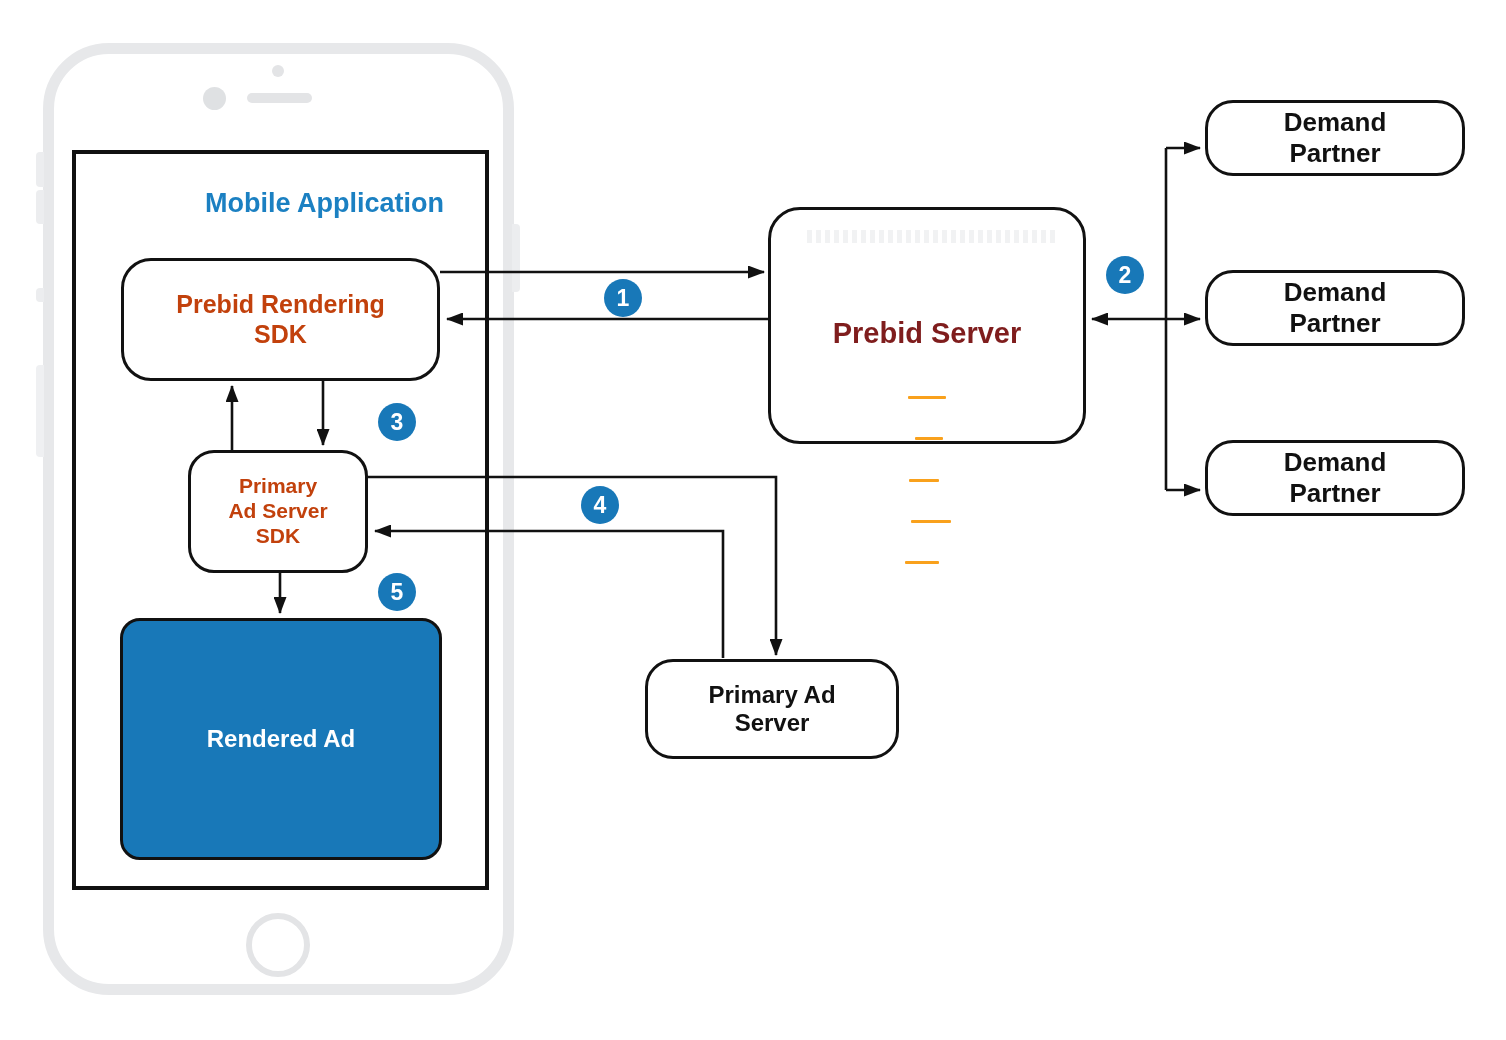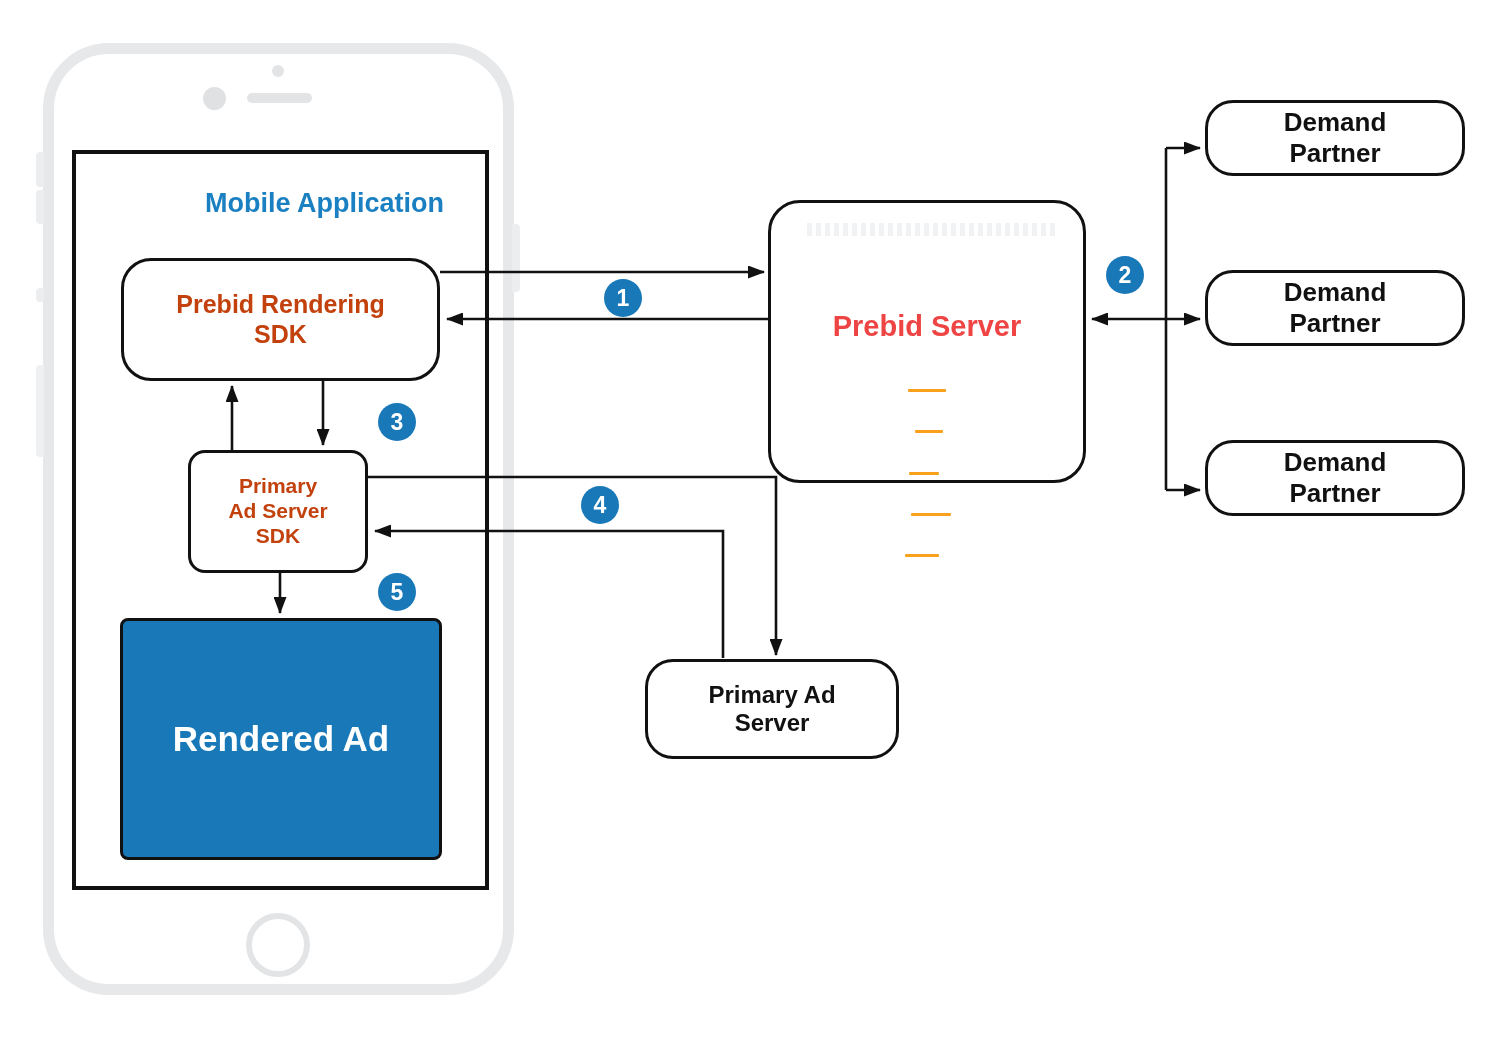--- a/index.html
+++ b/index.html
@@ -33,23 +33,23 @@
     color:#1B80C2;font-size:27px;font-weight:bold;margin-left:44px;
   }
   
   .node{
     position:absolute;border:3px solid #111;background:#fff;box-sizing:border-box;
     display:flex;align-items:center;justify-content:center;text-align:center;
     font-weight:bold;white-space:pre-line;line-height:1.18;
   }
   .blue-text{color:#c2410c;}
   .prebid-rendering-sdk{left:121px;top:258px;width:319px;height:123px;border-radius:30px;font-size:25px;}
-  .primary-ad-server-sdk{left:188px;top:450px;width:180px;height:123px;border-radius:17px;font-size:21px;}
-  .rendered-ad{left:120px;top:618px;width:322px;height:242px;border-radius:8px;background:#1878B8;color:#fff;font-size:35px;}
-  .prebid-server{left:768px;top:200px;width:318px;height:283px;border-radius:32px;font-size:29px;color:#ef4444;}
+  .primary-ad-server-sdk{left:188px;top:450px;width:180px;height:123px;border-radius:26px;font-size:21px;}
+  .rendered-ad{left:120px;top:618px;width:322px;height:242px;border-radius:20px;background:#1878B8;color:#fff;font-size:24px;}
+  .prebid-server{left:768px;top:207px;width:318px;height:237px;border-radius:32px;font-size:29px;color:#7f1d1d;}
   .prebid-server .ps-title{position:absolute;left:0;top:106px;width:100%;text-align:center;}
   .ps-watermark{
     position:absolute;left:36px;right:26px;top:20px;height:13px;
     background:repeating-linear-gradient(90deg,#F1F2F3 0 5px,#fff 5px 9px);
   }
   .prebid-logo{position:absolute;left:50%;top:152px;width:48px;margin-left:-24px;}
   .prebid-logo .bar{height:3px;background:#F9A11C;border-radius:1px;margin-bottom:4px;}
   .b1{margin-left:5px;width:38px;}
   .b2{margin-left:12px;width:28px;}
   .b3{margin-left:6px;width:30px;}

